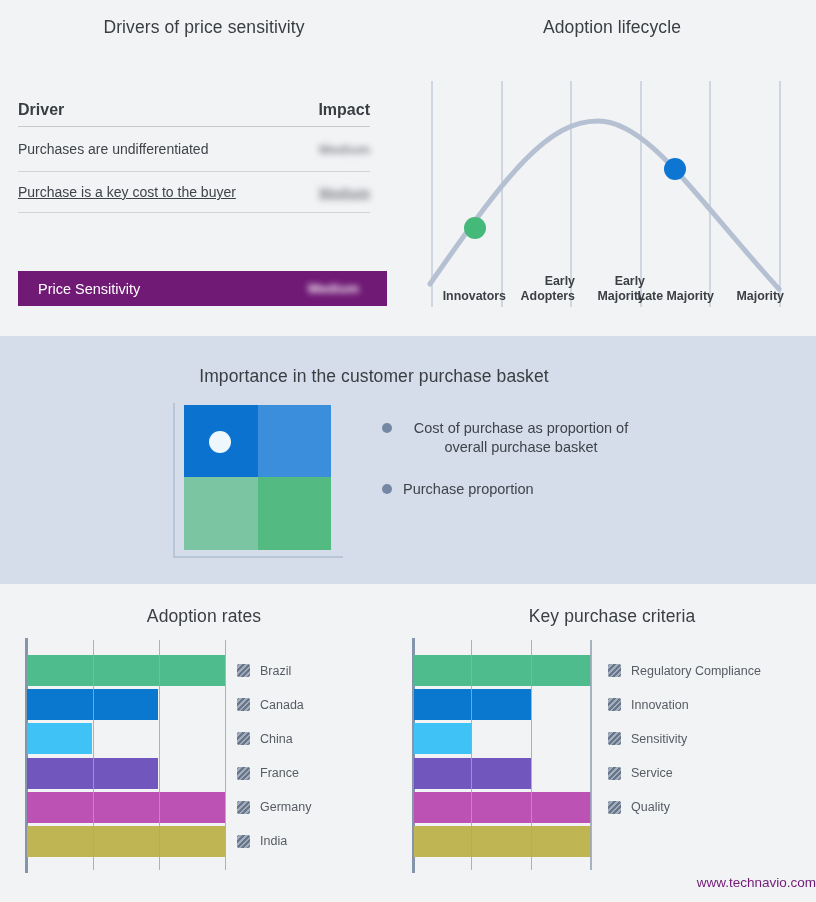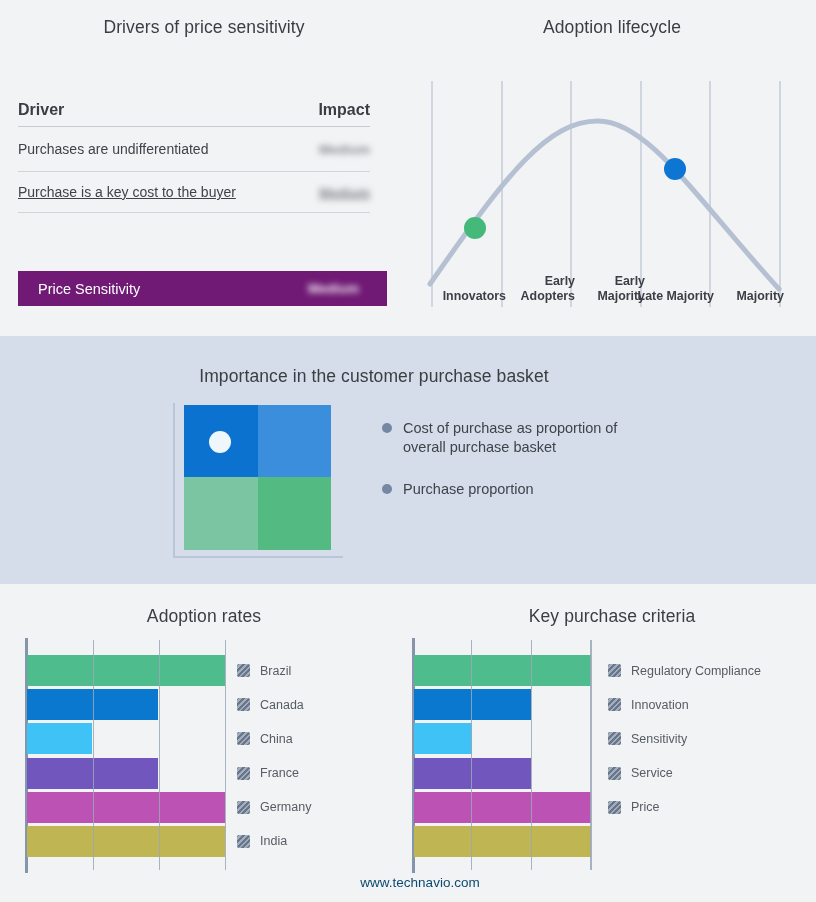--- a/index.html
+++ b/index.html
@@ -41,40 +41,40 @@
   
   .band{position:absolute; left:0; top:336px; width:816px; height:248px;}
   .band .sec-title{left:0; top:22px; width:748px;margin-top:8px;}
   .quad{position:absolute; left:184px; top:69px; width:147px; height:145px;
     display:grid; grid-template-columns:74px 73px; grid-template-rows:72px 73px;}
   .quad-axis-v{position:absolute; left:-11px; top:-2px; width:2px; height:155px; background:#b9c6d7;}
   .quad-axis-h{position:absolute; left:-11px; top:151px; width:170px; height:2px; background:#b9c6d7;}
   .quad .marker{position:absolute; left:25px; top:26px; width:22px; height:22px; border-radius:50%;}
   .bullets{position:absolute; left:382px; top:0; width:260px;}
   .bullet{position:absolute; display:flex; gap:11px; align-items:flex-start;}
-  .bullet.b0{top:83px;} .bullet.b1{top:144px;}
+  .bullet.b0{top:83px;text-align:center;} .bullet.b1{top:144px;}
   .bullet .dot{width:10px; height:10px; border-radius:50%; background:#7488a3; margin-top:4px; flex:none;}
   .bullet .btxt{font-size:14.5px; line-height:19px; color:#3f434a; width:236px;}
 
   
   .chart-panel{position:absolute; top:584px; width:408px; height:318px;}
   .chart-panel .sec-title{left:0; top:22px; width:408px;}
   .chart-panel.c0{left:0;} .chart-panel.c1{left:408px;}
   .axis{position:absolute; top:54px; width:2.5px; height:235px; background:#8495ac;}
   .gl{position:absolute; top:56px; width:1.5px; height:230px; background:#9aa7b6; opacity:.85; z-index:3;}
   .bars{position:absolute; top:71px; display:flex; flex-direction:column; gap:3.2px; z-index:2;}
   .bar{height:31px;}
   .legend{position:absolute; top:71px; display:flex; flex-direction:column; gap:3.2px; z-index:2;}
   .legend-row{height:31px; display:flex; align-items:center; gap:10px;}
   .swatch{width:13px; height:13px; border-radius:2px; flex:none; filter:blur(.4px);
     background:repeating-linear-gradient(135deg,#68768b 0 2px,#a3adbb 2px 4px);}
   .legend-label{font-size:12.5px; color:#565c63;}
 
-  .footer{position:absolute; left:24px; top:875px; width:792px; text-align:center;
-    font-size:13.5px; color:#0c4a6e;}
+  .footer{position:absolute; left:24px; top:875px; width:792px; text-align:right;
+    font-size:13.5px; color:#701a75;}
 </style>
 </head>
 <body>
 
 <div class="canvas">
 
   <div class="drivers-panel">
     <div class="sec-title">Drivers of price sensitivity</div>
     <div class="d-table">
       <div class="t-header">
@@ -209,19 +209,19 @@
         <div class="legend-row">
           <span class="swatch"></span>
           <span class="legend-label">Sensitivity</span>
         </div>
         <div class="legend-row">
           <span class="swatch"></span>
           <span class="legend-label">Service</span>
         </div>
         <div class="legend-row">
           <span class="swatch"></span>
-          <span class="legend-label">Price</span>
+          <span class="legend-label">Quality</span>
         </div>
       </div>
   </div>
 
   <div class="footer">www.technavio.com</div>
 </div>
 
 </body></html>

